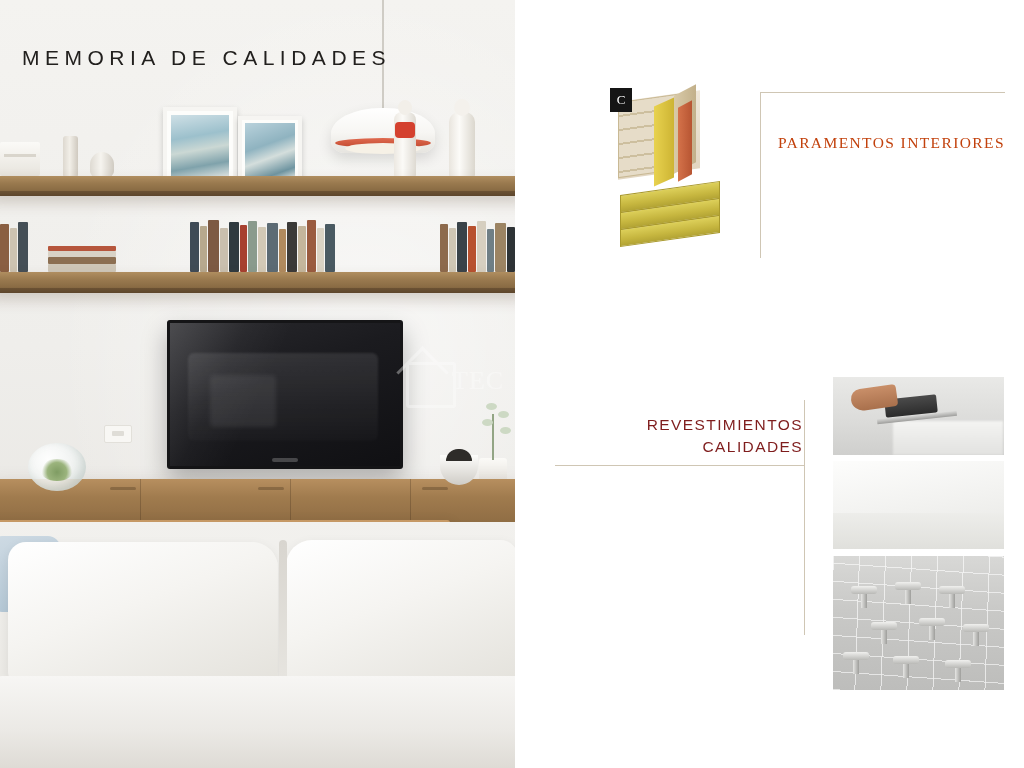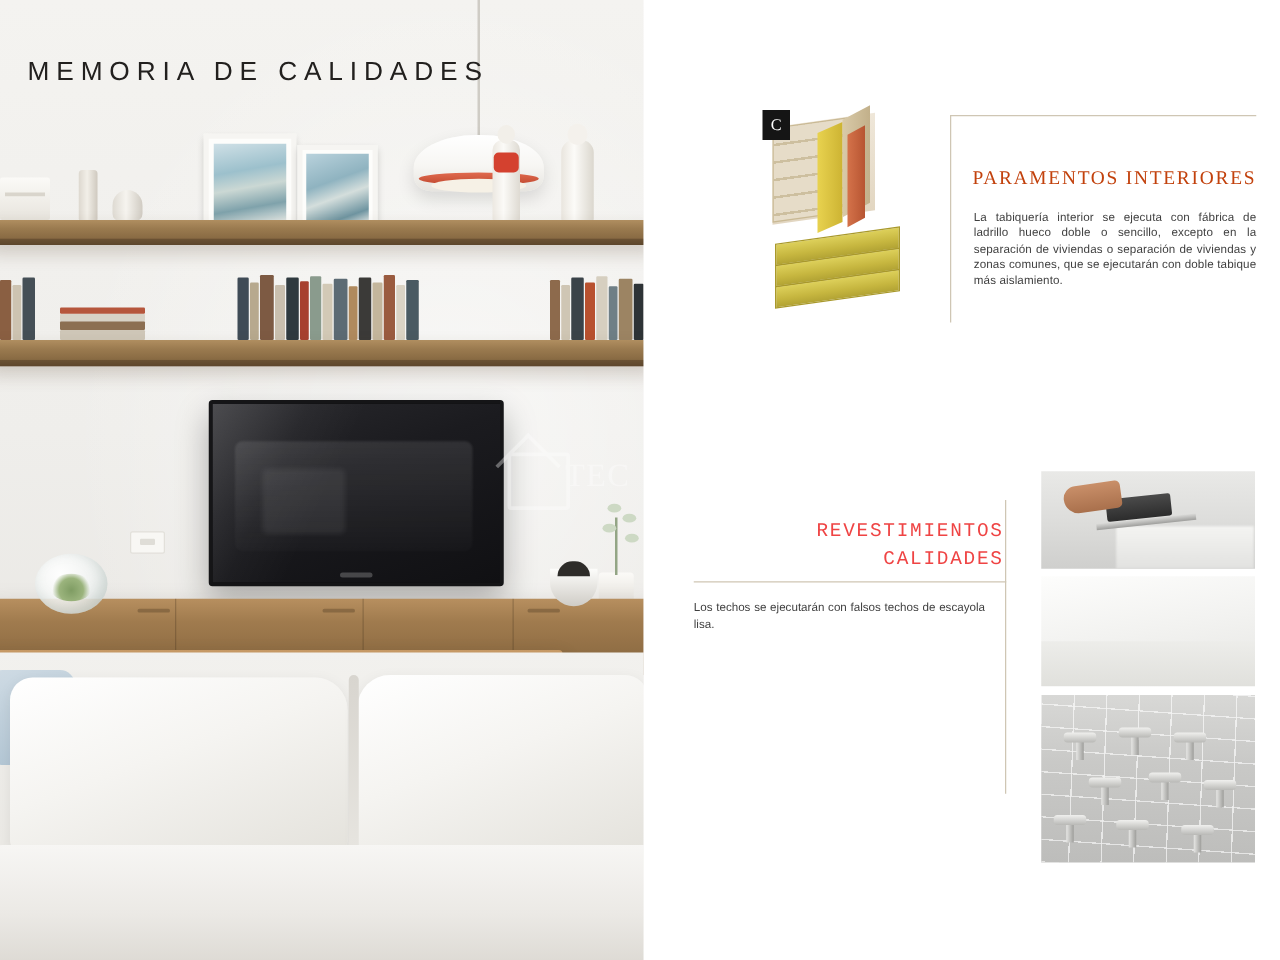--- a/index.html
+++ b/index.html
@@ -401,22 +401,22 @@
     border:1px solid #a9992c;
   }
 
   
   .sec2-title {
     position:absolute; left: 60px; top: 414px; width: 228px;
     text-align: right;
     font-size: 15.5px;
     letter-spacing: 1.4px;
     line-height: 22px;
-    color: #ef4444;
-    font-family:Liberation Mono, monospace;
+    color: #7f1d1d;
+    font-family:Liberation Sans, sans-serif;
   }
   .sec2-rule-h {
     position:absolute; left:40px; top:465px; width:250px; height:1px;
     background:#cfc6b4;
   }
   .sec2-rule-v {
     position:absolute; left:289px; top:400px; width:1px; height:235px;
     background:#cfc6b4;
   }
   .sec2-body {
@@ -641,33 +641,31 @@
       <div class="insul">
         <div class="slab" style="top:0px;"></div>
         <div class="slab" style="top:17px;"></div>
         <div class="slab" style="top:34px;"></div>
       </div>
     </div>
 
     <div class="sec1-rule-top"></div>
     <div class="sec1-rule"></div>
     <div class="sec1-title">PARAMENTOS INTERIORES</div>
-    <div class="sec1-body">La tabiquería interior se ejecuta con fábrica de ladrillo hueco doble o sencillo, excepto en la separación de viviendas o separación de viviendas y zonas comunes, que se ejecutarán con doble tabique más aislamiento.</div>
   </div>
 
   <div>
     <div class="sec2-title">
       <span>REVESTIMIENTOS</span><br>
       <span>CALIDADES</span>
     </div>
     <div class="sec2-rule-h"></div>
     <div class="sec2-rule-v"></div>
 
     <div class="sec2-body">
-      <p>Los techos se ejecutarán con falsos techos de escayola lisa.</p>
     </div>
   </div>
 
 </div>
 
 <div class="photo photo-1">
   <div class="p1-smear"></div>
   <div class="p1-blade"></div>
   <div class="p1-tool"></div>
   <div class="p1-hand"></div>

